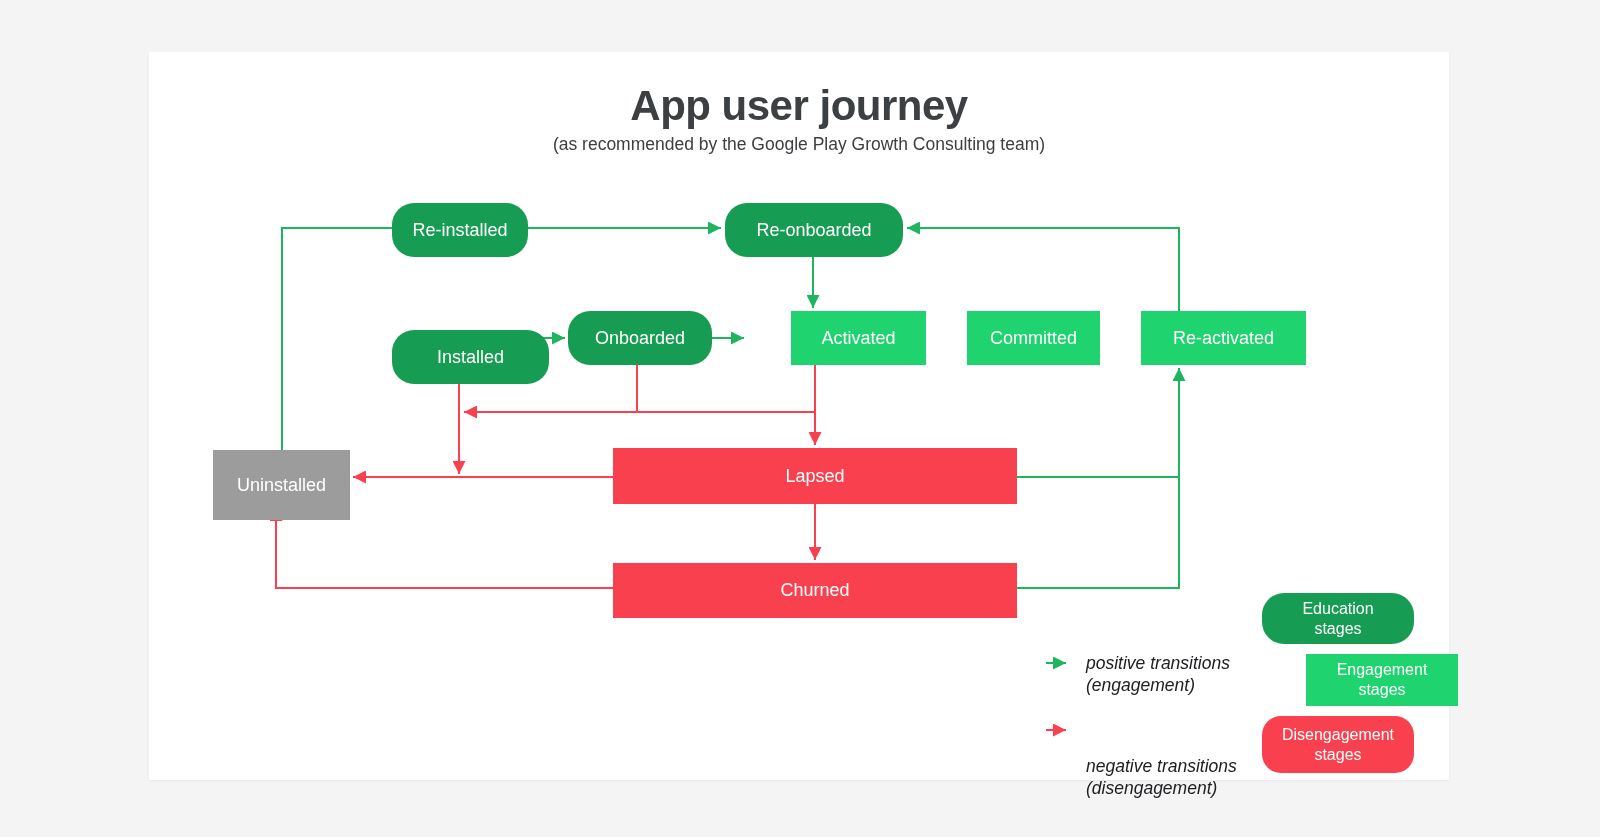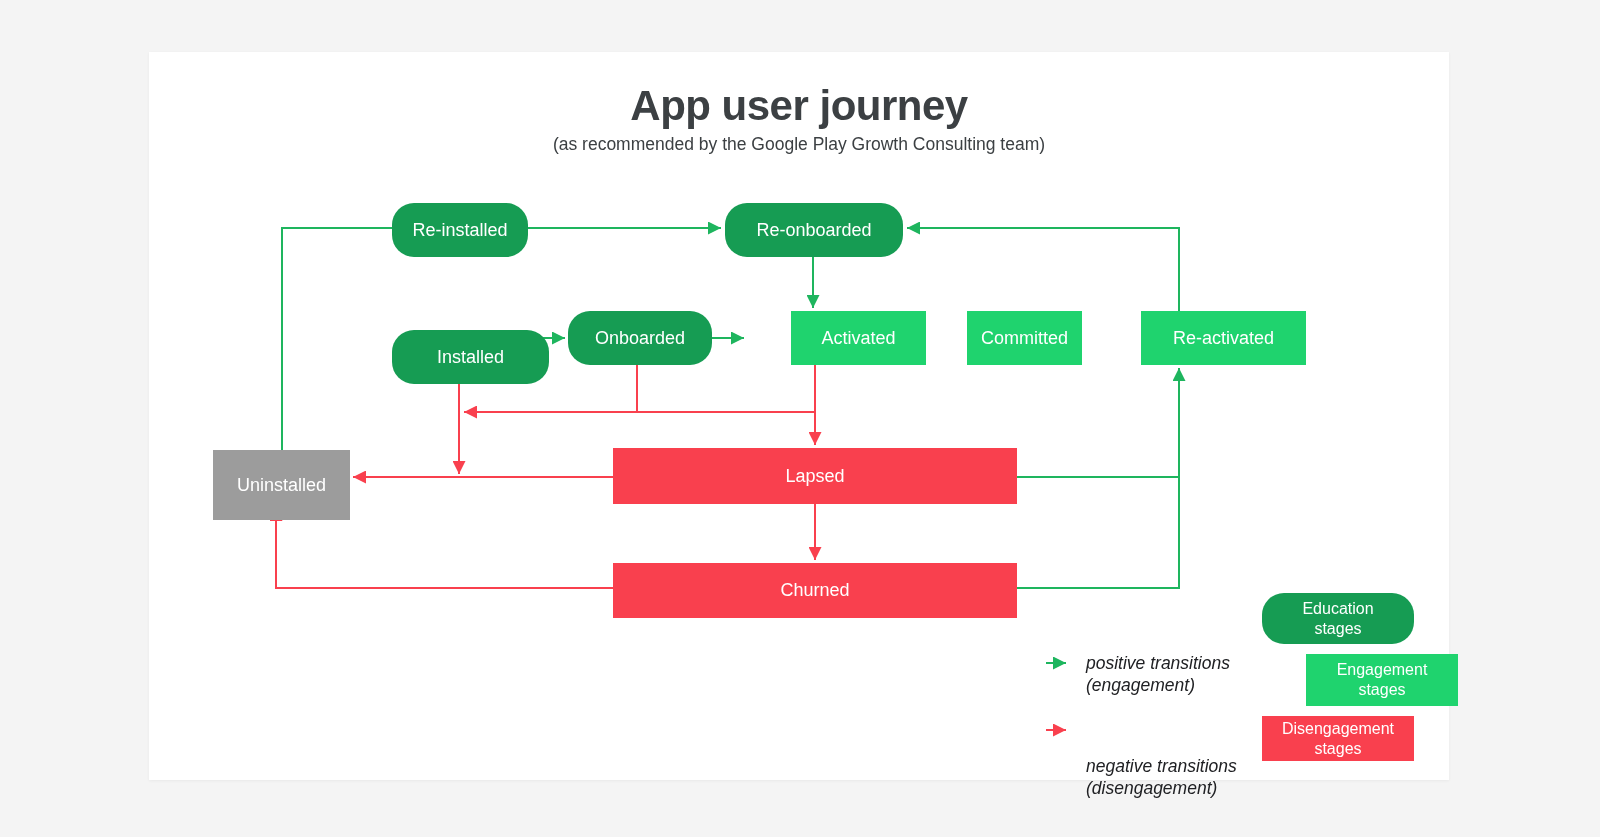--- a/index.html
+++ b/index.html
@@ -83,21 +83,21 @@
 
   <path class="pos" d="M1046,663 L1066,663" marker-end="url(#ah-pos)"></path>
   <path class="neg" d="M1046,730 L1066,730" marker-end="url(#ah-neg)"></path>
 </svg>
 
 <div class="node edu" style="left:392px;top:203px;width:136px;height:54px;">Re-installed</div>
 <div class="node edu" style="left:725px;top:203px;width:178px;height:54px;">Re-onboarded</div>
 <div class="node edu" style="left:392px;top:330px;width:157px;height:54px;text-align:right;">Installed</div>
 <div class="node edu" style="left:568px;top:311px;width:144px;height:54px;">Onboarded</div>
 <div class="node eng" style="left:747px;top:311px;width:135px;height:54px;">Activated</div>
-<div class="node eng" style="left:923px;top:311px;width:115px;height:54px;">Committed</div>
+<div class="node eng" style="left:923px;top:311px;width:133px;height:54px;">Committed</div>
 <div class="node eng" style="left:1097px;top:311px;width:165px;height:54px;">Re-activated</div>
 <div class="node gray" style="left:213px;top:450px;width:137px;height:70px;">Uninstalled</div>
 <div class="node dis" style="left:613px;top:448px;width:404px;height:56px;">Lapsed</div>
 <div class="node dis" style="left:613px;top:563px;width:404px;height:55px;">Churned</div>
 
 <div class="legend-item" style="top:652px;">
   <span>positive transitions</span><br>
   <span>(engagement)</span>
 </div>
 <div class="legend-item" style="top:719px;margin-top:36px;">
@@ -106,16 +106,16 @@
 </div>
 
 <div class="stage-box edu" style="top:593px;height:51px;">
   <span>Education</span>
   <span>stages</span>
 </div>
 <div class="stage-box eng" style="top:654px;height:52px;">
   <span>Engagement</span>
   <span>stages</span>
 </div>
-<div class="stage-box dis" style="top:716px;height:45px;">
+<div class="stage-box dis" style="top:716px;height:57px;border-radius:19px;">
   <span>Disengagement</span>
   <span>stages</span>
 </div>
 
 </body></html>

